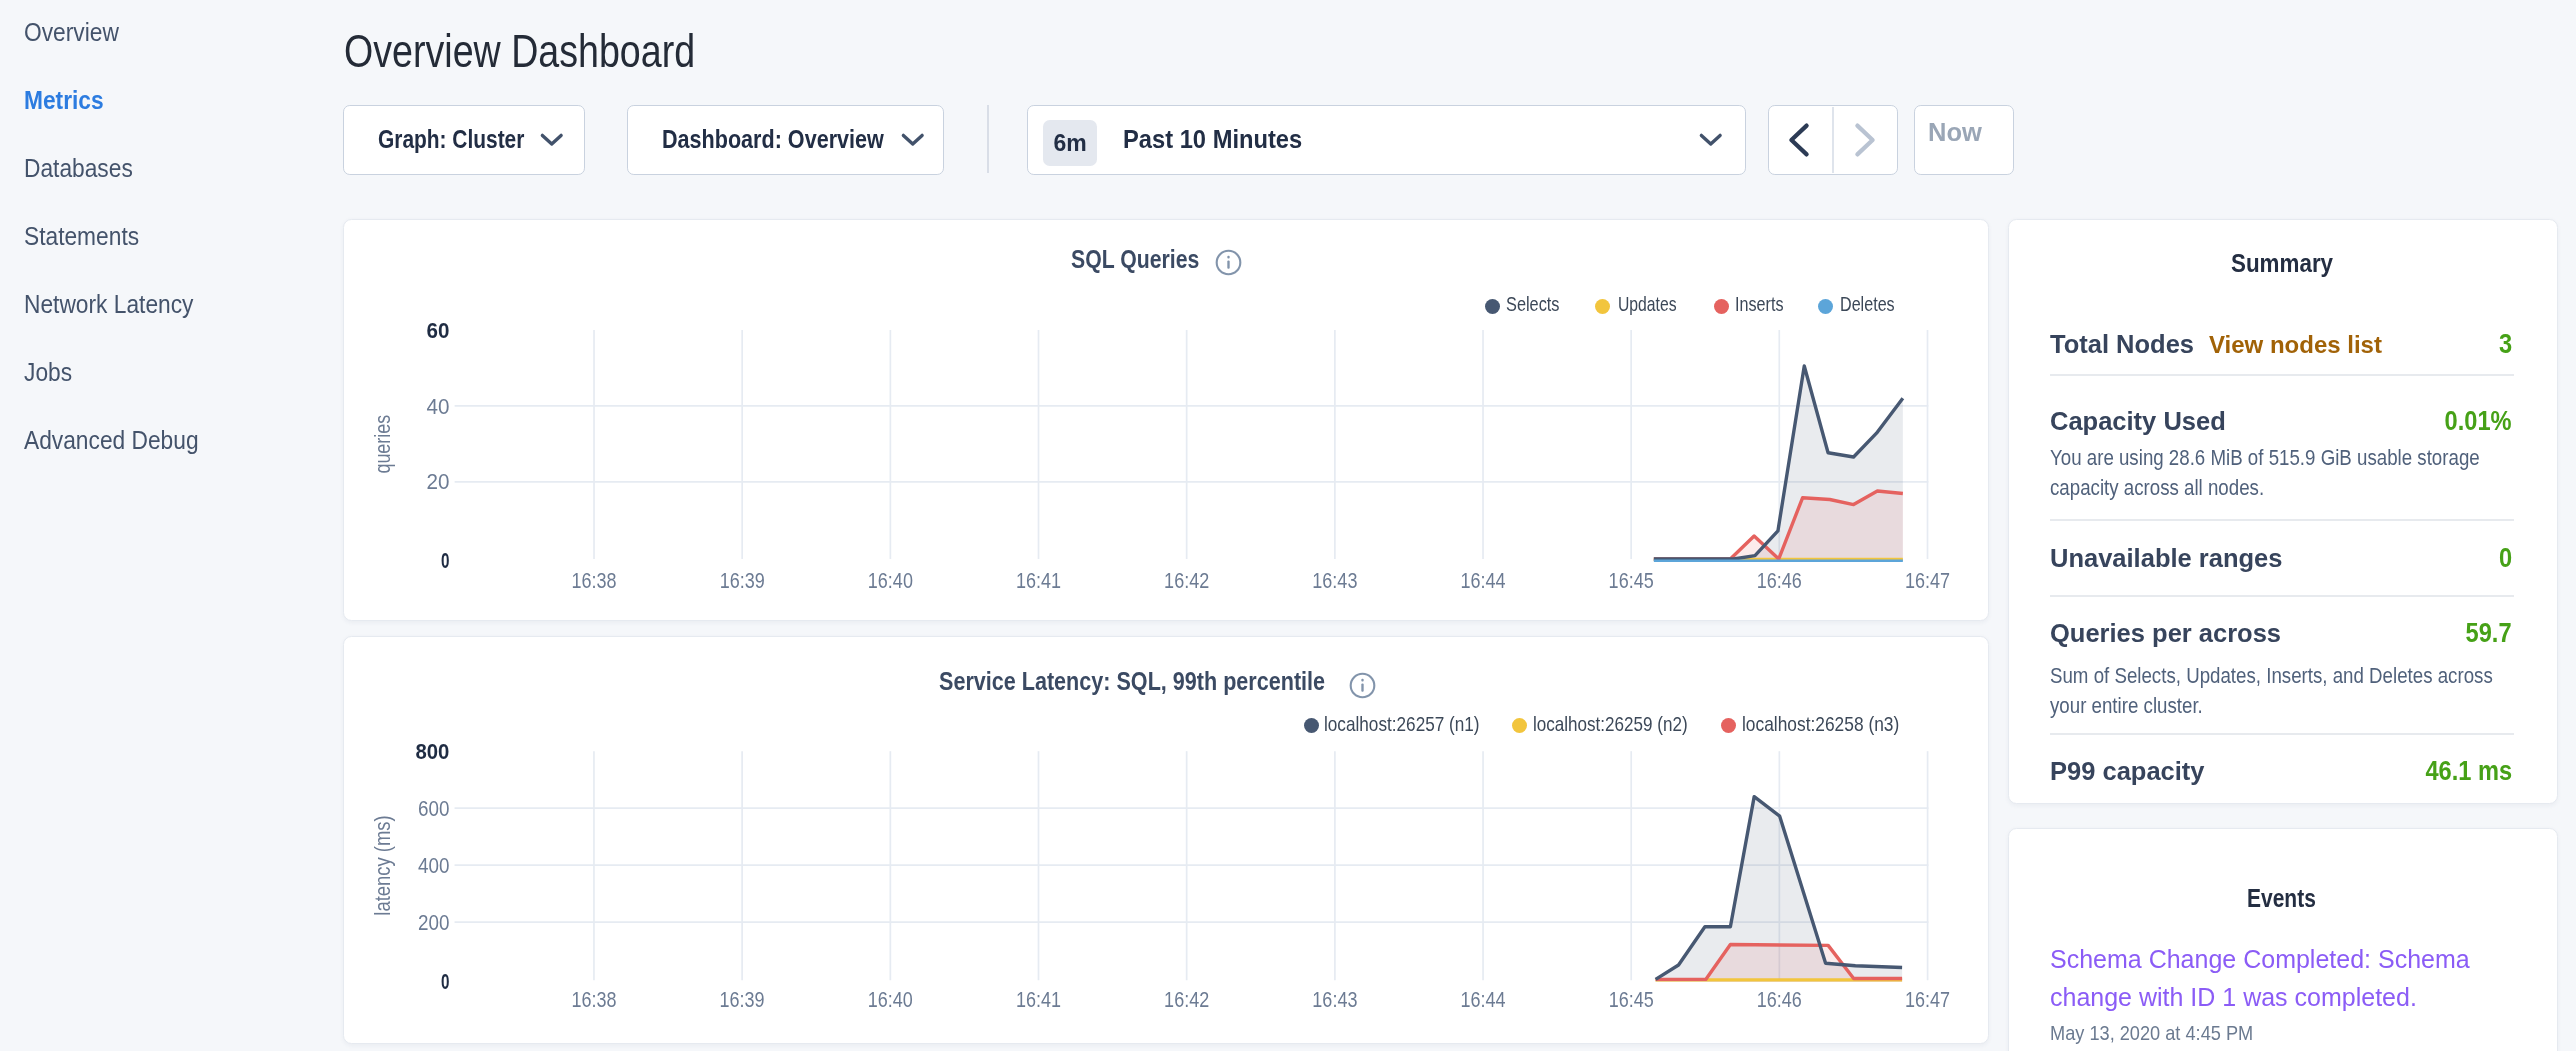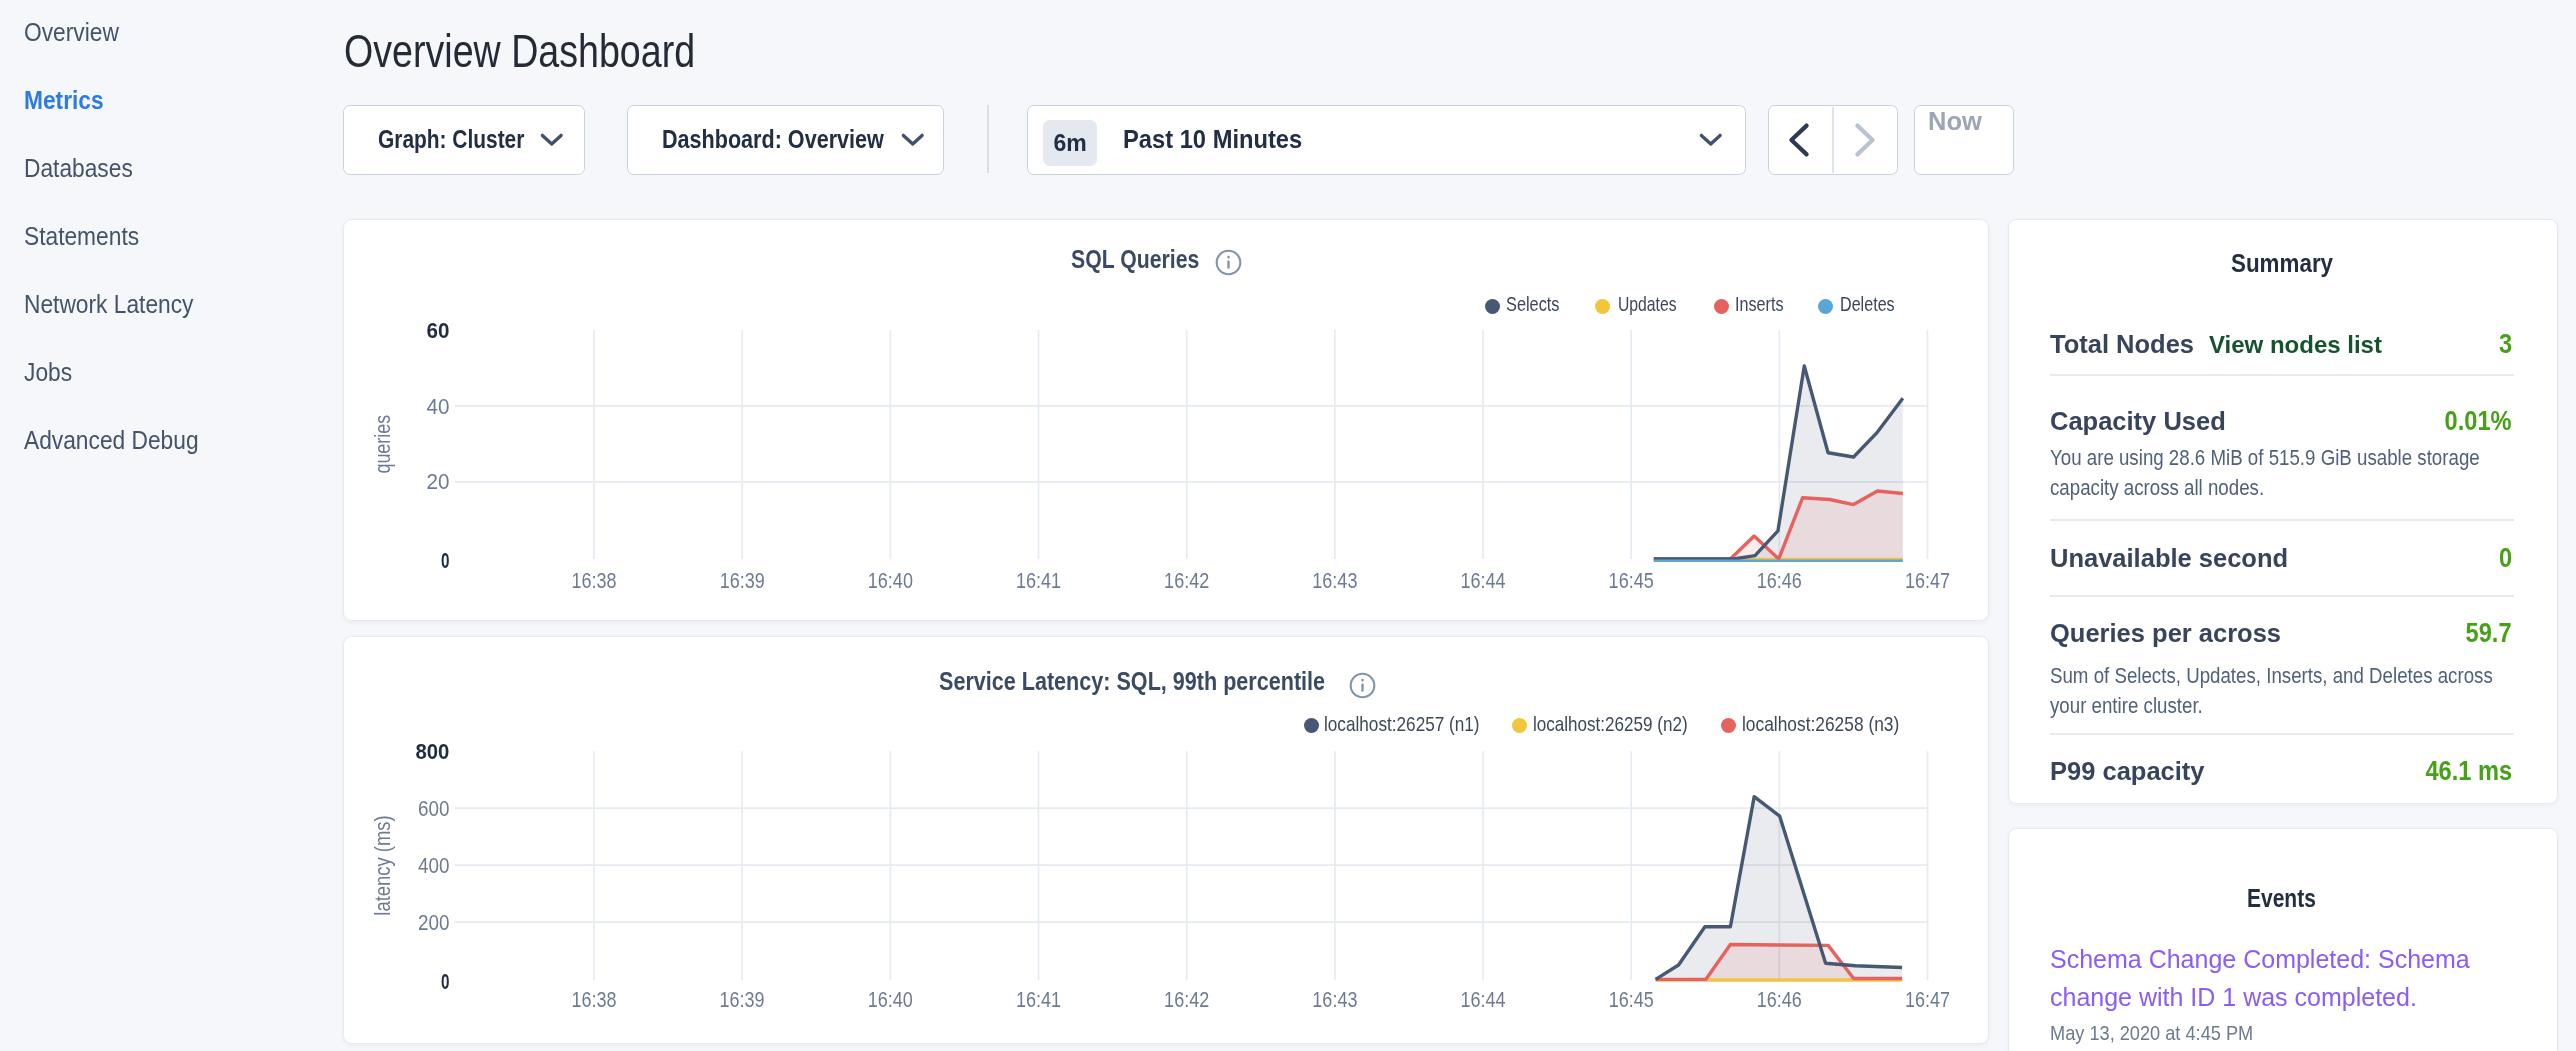--- a/index.html
+++ b/index.html
@@ -10,21 +10,21 @@
 .pagetitle{position:absolute;left:344px;top:23px;font-size:47px;color:#242b37;transform:scaleX(0.80);transform-origin:left center;white-space:nowrap;}
 .ctl{position:absolute;top:105px;height:70px;background:#fff;border:1.7px solid #c9d2df;border-radius:6.8px;box-sizing:border-box;}
 .ctltext{font-size:25.5px;font-weight:bold;color:#222e45;transform-origin:left center;white-space:nowrap;}
 .chip{width:54px;height:46px;background:#e4e8ef;border-radius:6.8px;font-size:23px;font-weight:bold;color:#222e45;text-align:center;line-height:46px;}
 .nowtext{font-size:25.5px;font-weight:bold;color:#9aa6b6;text-align:center;}
 .ctitle{font-size:25.5px;font-weight:bold;color:#3b4a63;transform-origin:left center;white-space:nowrap;}
 .ldot{width:15.3px;height:15.3px;border-radius:50%;}
 .ltext{font-size:20.4px;color:#3c4858;transform-origin:left center;white-space:nowrap;}
 .sumtitle{font-size:25.5px;font-weight:bold;color:#242e42;transform-origin:left center;}
 .rowh{font-size:25.5px;font-weight:bold;color:#37445c;white-space:nowrap;}
-.rowlink{font-size:24px;font-weight:bold;color:#14532d;white-space:nowrap;}
+.rowlink{font-size:24px;font-weight:bold;color:#a16207;white-space:nowrap;}
 .rowval{font-size:27px;font-weight:bold;color:#46a117;transform-origin:right center;white-space:nowrap;}
 .rowp{font-size:22px;color:#50617b;line-height:30px;transform-origin:left top;white-space:nowrap;}
 .divider{width:464px;height:1.7px;background:#e7eaee;}
 .evtext{font-size:25px;color:#8b5cf6;line-height:38px;white-space:nowrap;}
 .evdate{font-size:21px;color:#6b7a90;transform-origin:left center;white-space:nowrap;}
 </style></head>
 <body>
 <div class="sbitem" style="top:18px">Overview</div>
 <div class="sbitem active" style="top:86px">Metrics</div>
 <div class="sbitem" style="top:154px">Databases</div>
@@ -53,21 +53,21 @@
   </svg>
 <div class="ctl" style="left:1768px;width:130px"></div>
 <div class="abs" style="left:1832px;top:107px;width:1.7px;height:66px;background:#dfe4ec"></div>
 <svg class="abs" style="left:1788px;top:122px" width="22" height="36" viewBox="0 0 26 42">
     <polyline points="22,4 4,21 22,38" fill="none" stroke="#2c3b55" stroke-width="5" stroke-linecap="round" stroke-linejoin="round"></polyline>
   </svg>
 <svg class="abs" style="left:1854px;top:122px" width="22" height="36" viewBox="0 0 26 42">
     <polyline points="4,4 22,21 4,38" fill="none" stroke="#b9c3d2" stroke-width="5" stroke-linecap="round" stroke-linejoin="round"></polyline>
   </svg>
 <div class="ctl" style="left:1914px;width:100px"></div>
-<div class="abs nowtext" style="left:1914px;top:107px;width:82px">Now</div>
+<div class="abs nowtext" style="left:1914px;top:118px;width:82px">Now</div>
 
 <div class="card" style="left:343px;top:219px;width:1646px;height:402px"></div>
 <div class="card" style="left:343px;top:636px;width:1646px;height:408px"></div>
 <svg class="abs" style="left:343px;top:219px" width="1646" height="402" viewBox="0 0 1936 473">
 <line x1="131" y1="309.2" x2="1865" y2="309.2" stroke="#e6ebf2" stroke-width="2"></line>
 <line x1="131" y1="219.9" x2="1865" y2="219.9" stroke="#e6ebf2" stroke-width="2"></line>
 <line x1="295.0" y1="130.6" x2="295.0" y2="400.0" stroke="#e6ebf2" stroke-width="2"></line>
 <line x1="469.3" y1="130.6" x2="469.3" y2="400.0" stroke="#e6ebf2" stroke-width="2"></line>
 <line x1="643.7" y1="130.6" x2="643.7" y2="400.0" stroke="#e6ebf2" stroke-width="2"></line>
 <line x1="818.0" y1="130.6" x2="818.0" y2="400.0" stroke="#e6ebf2" stroke-width="2"></line>
@@ -165,21 +165,21 @@
 <div class="card" style="left:2008px;top:219px;width:550px;height:585px"></div>
 <div class="abs sumtitle" style="left:2231px;top:249px;transform:scaleX(0.878)">Summary</div>
 <div class="abs rowh" style="left:2050px;top:330px">Total Nodes</div>
 <div class="abs rowlink" style="left:2209px;top:331px">View nodes list</div>
 <div class="abs rowval" style="right:64px;top:329px;transform:scaleX(0.875)">3</div>
 <div class="abs divider" style="left:2050px;top:374px"></div>
 <div class="abs rowh" style="left:2050px;top:407px">Capacity Used</div>
 <div class="abs rowval" style="right:64px;top:406px;transform:scaleX(0.875)">0.01%</div>
 <div class="abs rowp" style="left:2050px;top:443px;transform:scaleX(0.85)">You are using 28.6 MiB of 515.9 GiB usable storage<br>capacity across all nodes.</div>
 <div class="abs divider" style="left:2050px;top:519px"></div>
-<div class="abs rowh" style="left:2050px;top:544px">Unavailable second</div>
+<div class="abs rowh" style="left:2050px;top:544px">Unavailable ranges</div>
 <div class="abs rowval" style="right:64px;top:543px;transform:scaleX(0.875)">0</div>
 <div class="abs divider" style="left:2050px;top:595px"></div>
 <div class="abs rowh" style="left:2050px;top:619px">Queries per across</div>
 <div class="abs rowval" style="right:64px;top:618px;transform:scaleX(0.875)">59.7</div>
 <div class="abs rowp" style="left:2050px;top:661px;transform:scaleX(0.85)">Sum of Selects, Updates, Inserts, and Deletes across<br>your entire cluster.</div>
 <div class="abs divider" style="left:2050px;top:733px"></div>
 <div class="abs rowh" style="left:2050px;top:757px">P99 capacity</div>
 <div class="abs rowval" style="right:64px;top:756px;transform:scaleX(0.875)">46.1 ms</div>
 
 <div class="card" style="left:2008px;top:828px;width:550px;height:357px"></div>

